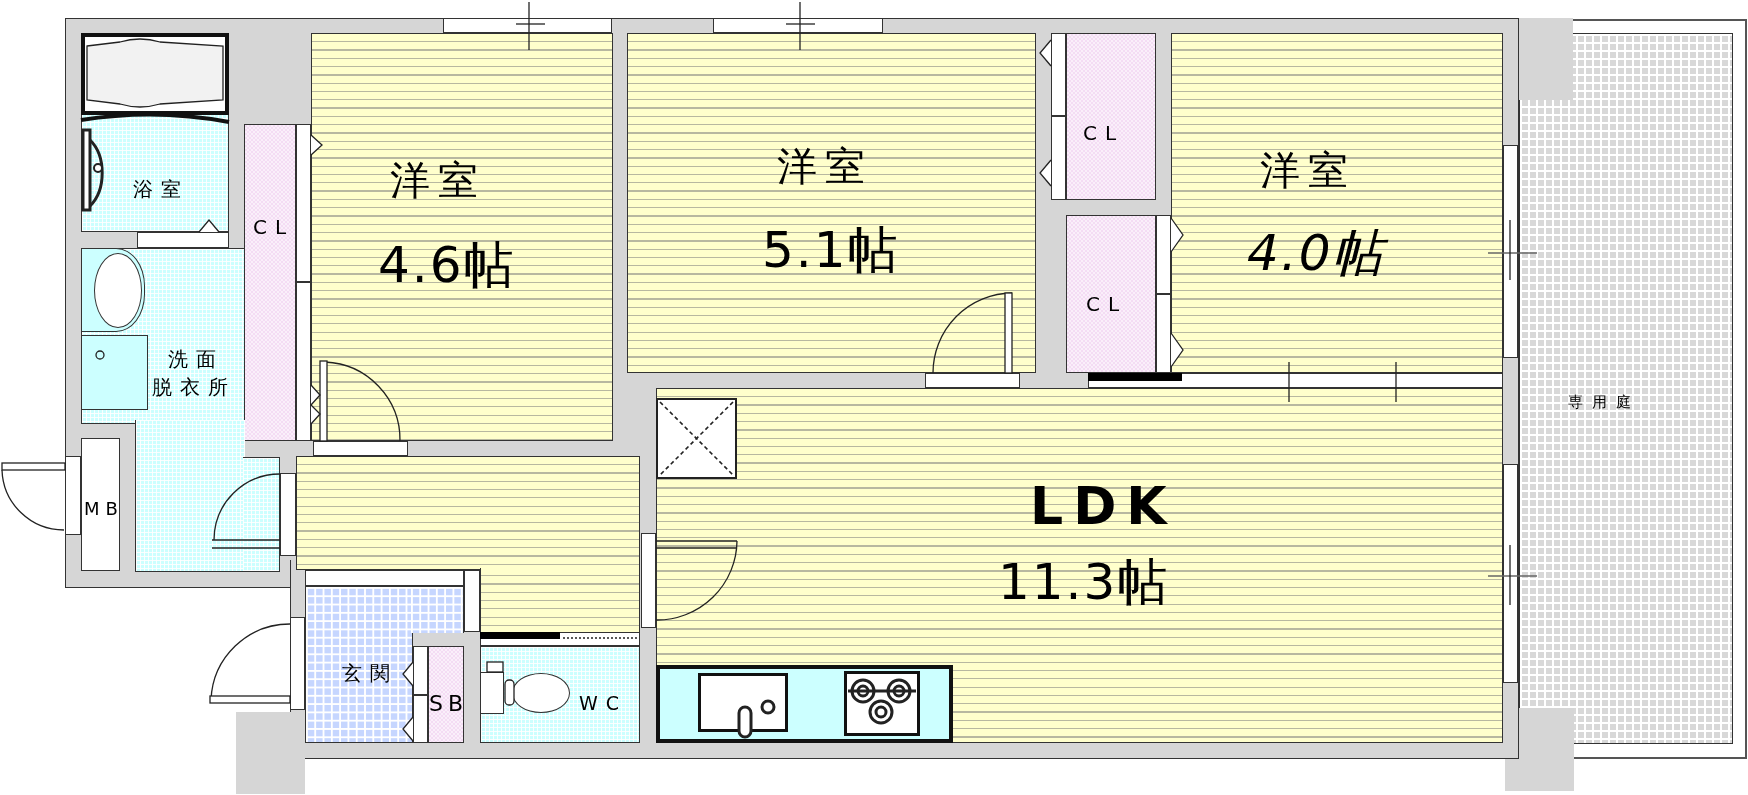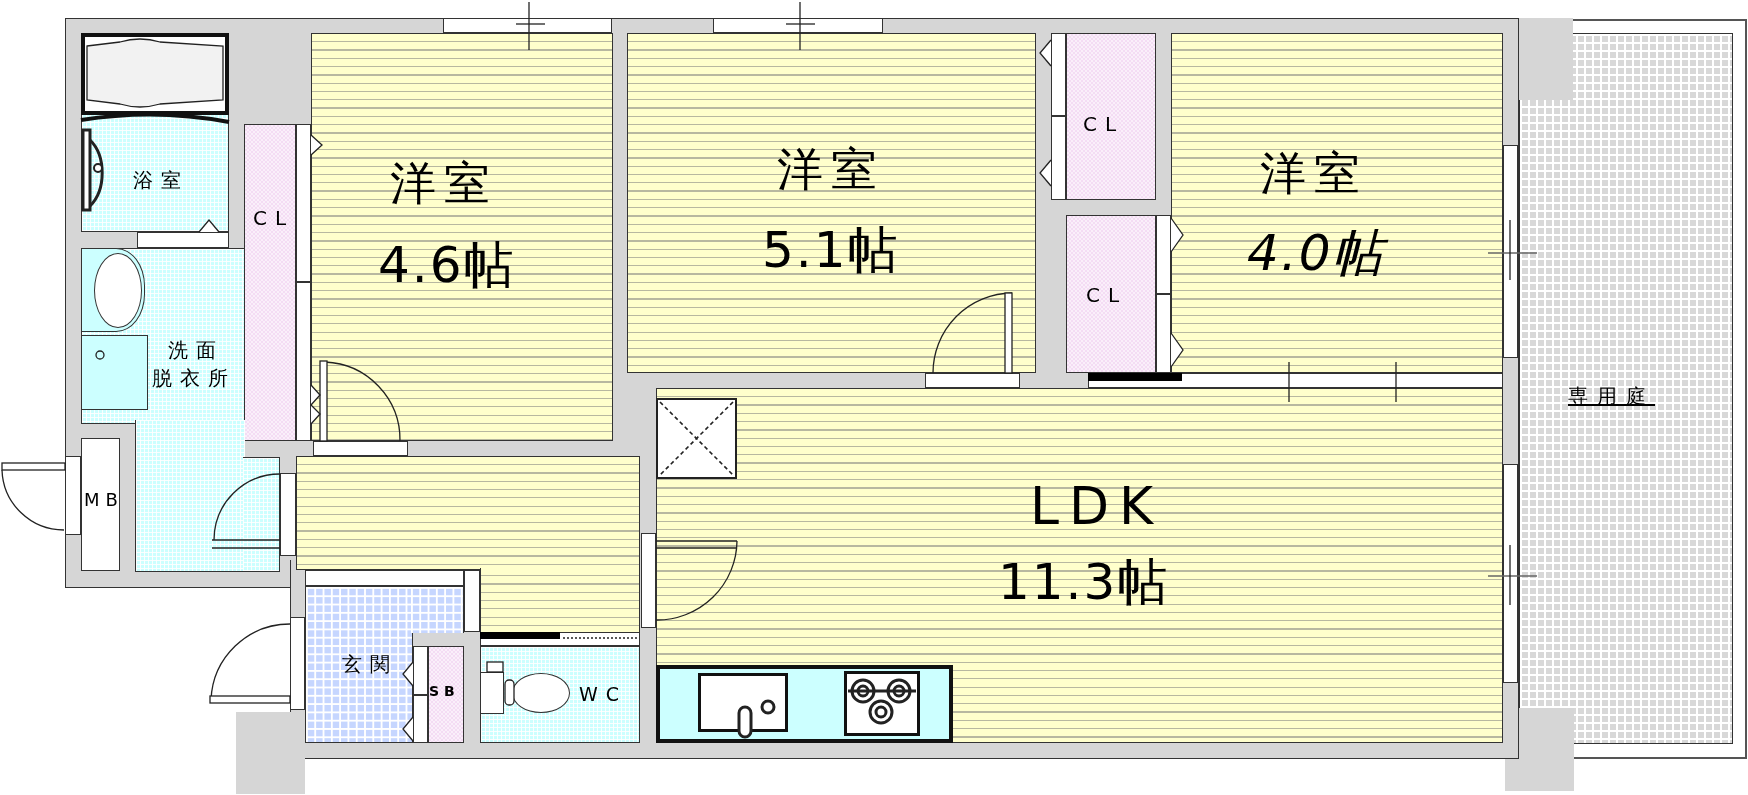--- a/index.html
+++ b/index.html
@@ -41,23 +41,23 @@
     background-color:#d8d8d8;
     background-image:
       linear-gradient(to right, #ffffff 2px, transparent 2px),
       linear-gradient(to bottom, #ffffff 2px, transparent 2px);
     background-size:8px 8px;
     border:1.5px solid #333;
   }
   .opening { background:#ffffff; border:1.2px solid #333; }
   .black-bar { background:#000; }
   .label { position:absolute; color:#000; white-space:nowrap; text-align:center; line-height:1; }
-  .room-name { font-size:46px; letter-spacing:8px; }
+  .room-name { font-size:40px; letter-spacing:8px; }
   .room-size { font-size:50px; letter-spacing:2px; }
-  .small-label { font-size:20px; letter-spacing:8px; }
+  .small-label { font-size:20px; letter-spacing:8px;margin-top:9px; }
   svg.overlay { position:absolute; left:0; top:0; pointer-events:none; }
 </style>
 </head>
 <body>
 
 <div class="abs" style="left:1505px; top:19px; width:242px; height:740px; border:2px solid #555; background:#fff;"></div>
 <div class="abs garden" style="left:1519px; top:33px; width:214px; height:711px;"></div>
 <div class="abs wall" style="left:1503px; top:18px; width:70px; height:82px;"></div>
 <div class="abs wall" style="left:1505px; top:708px; width:69px; height:83px;"></div>
 
@@ -211,26 +211,26 @@
 
 <div class="label room-name" style="left:390px; top:160px;">洋室</div>
 <div class="label room-size" style="left:378px; top:240px;">4.6帖</div>
 
 <div class="label room-name" style="left:777px; top:146px;">洋室</div>
 <div class="label room-size" style="left:762px; top:225px;">5.1帖</div>
 
 <div class="label room-name" style="left:1260px; top:150px;">洋室</div>
 <div class="label room-size" style="left:1247px; top:228px;font-style:italic;">4.0帖</div>
 
-<div class="label" style="left:1030px; top:480px; font-size:52px; letter-spacing:10px;">LDK</div>
+<div class="label" style="left:1030px; top:480px; font-size:52px; letter-spacing:10px;font-weight:bold;">LDK</div>
 <div class="label room-size" style="left:998px; top:557px;">11.3帖</div>
 
 <div class="label small-label" style="left:133px; top:170px;">浴室</div>
 <div class="label small-label" style="left:168px; top:340px;">洗面</div>
 <div class="label small-label" style="left:152px; top:368px;">脱衣所</div>
 <div class="label small-label" style="left:253px; top:208px;">CL</div>
 <div class="label small-label" style="left:1083px; top:114px;">CL</div>
 <div class="label small-label" style="left:1086px; top:285px;">CL</div>
 <div class="label small-label" style="left:84px; top:491px; font-size:18px; letter-spacing:6px;">MB</div>
 <div class="label small-label" style="left:342px; top:654px;">玄関</div>
-<div class="label small-label" style="left:429px; top:684px; font-size:14px; letter-spacing:5px;font-weight:bold;">SB</div>
+<div class="label small-label" style="left:429px; top:684px; font-size:22px; letter-spacing:5px;">SB</div>
 <div class="label small-label" style="left:579px; top:685px; font-size:19px;">WC</div>
-<div class="label small-label" style="left:1568px; top:386px; font-size:20px; letter-spacing:9px;text-decoration:underline;">専用庭</div>
+<div class="label small-label" style="left:1568px; top:386px; font-size:15px; letter-spacing:9px;">専用庭</div>
 
 </body></html>

